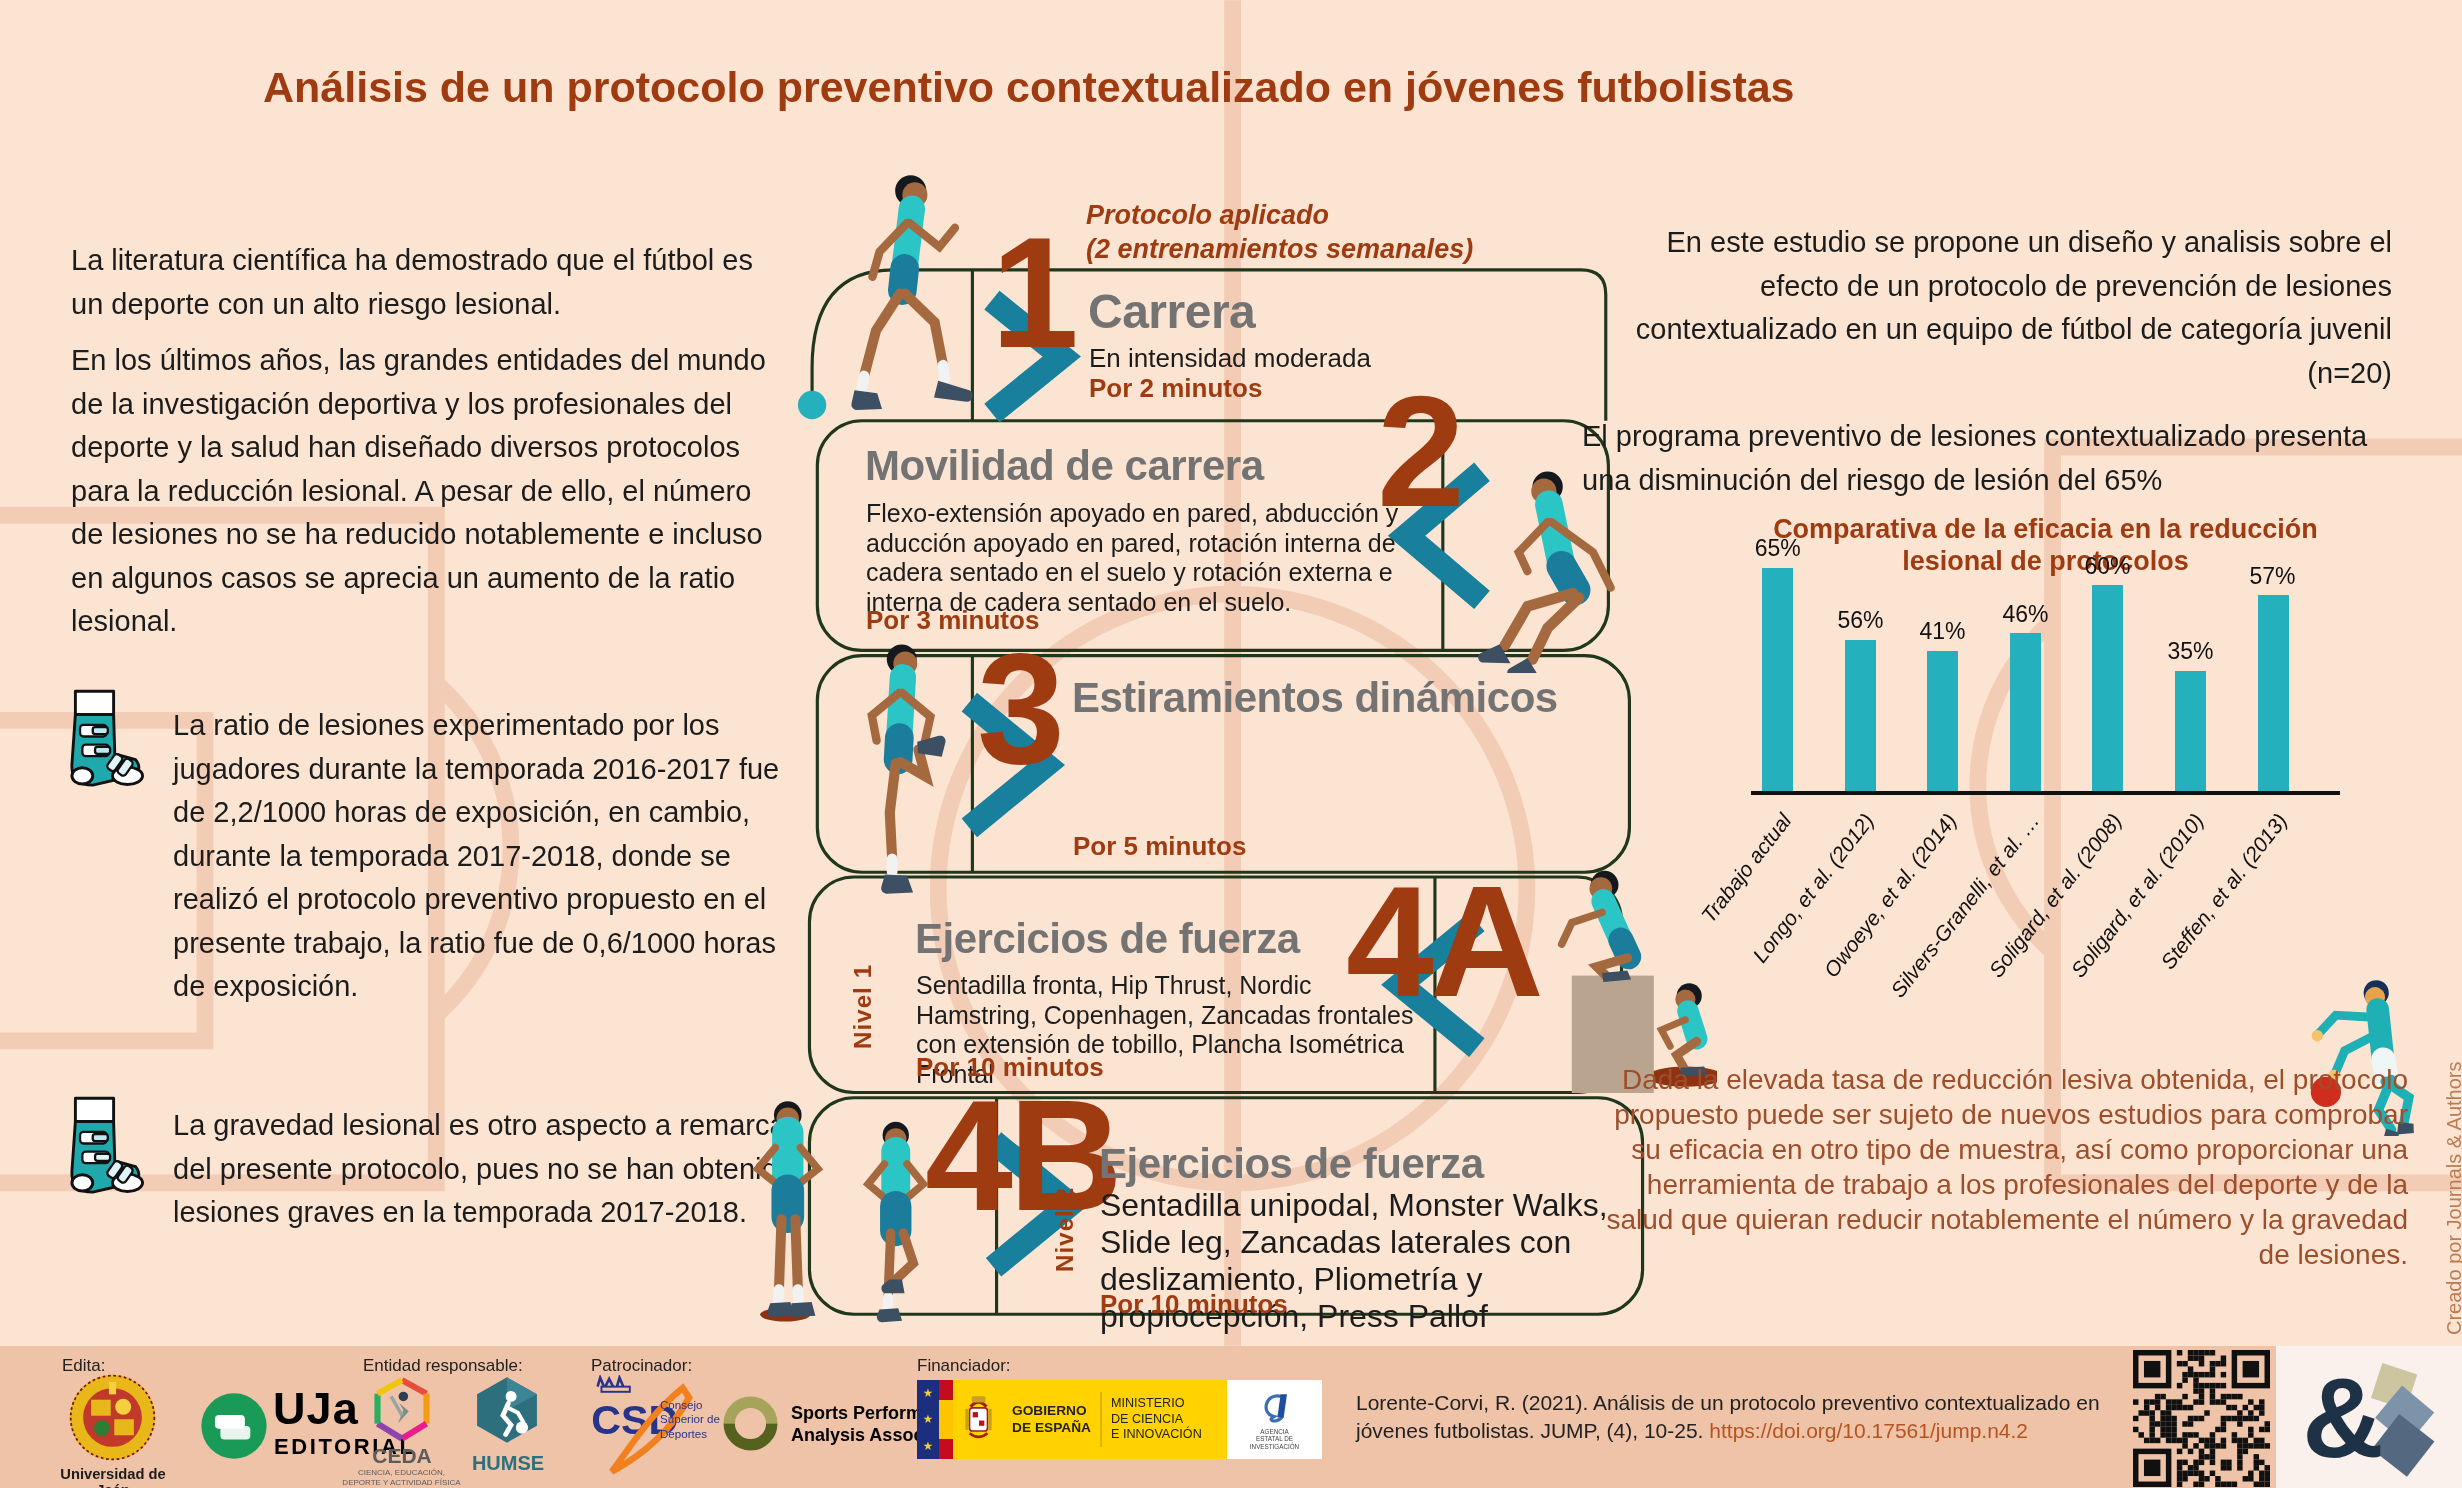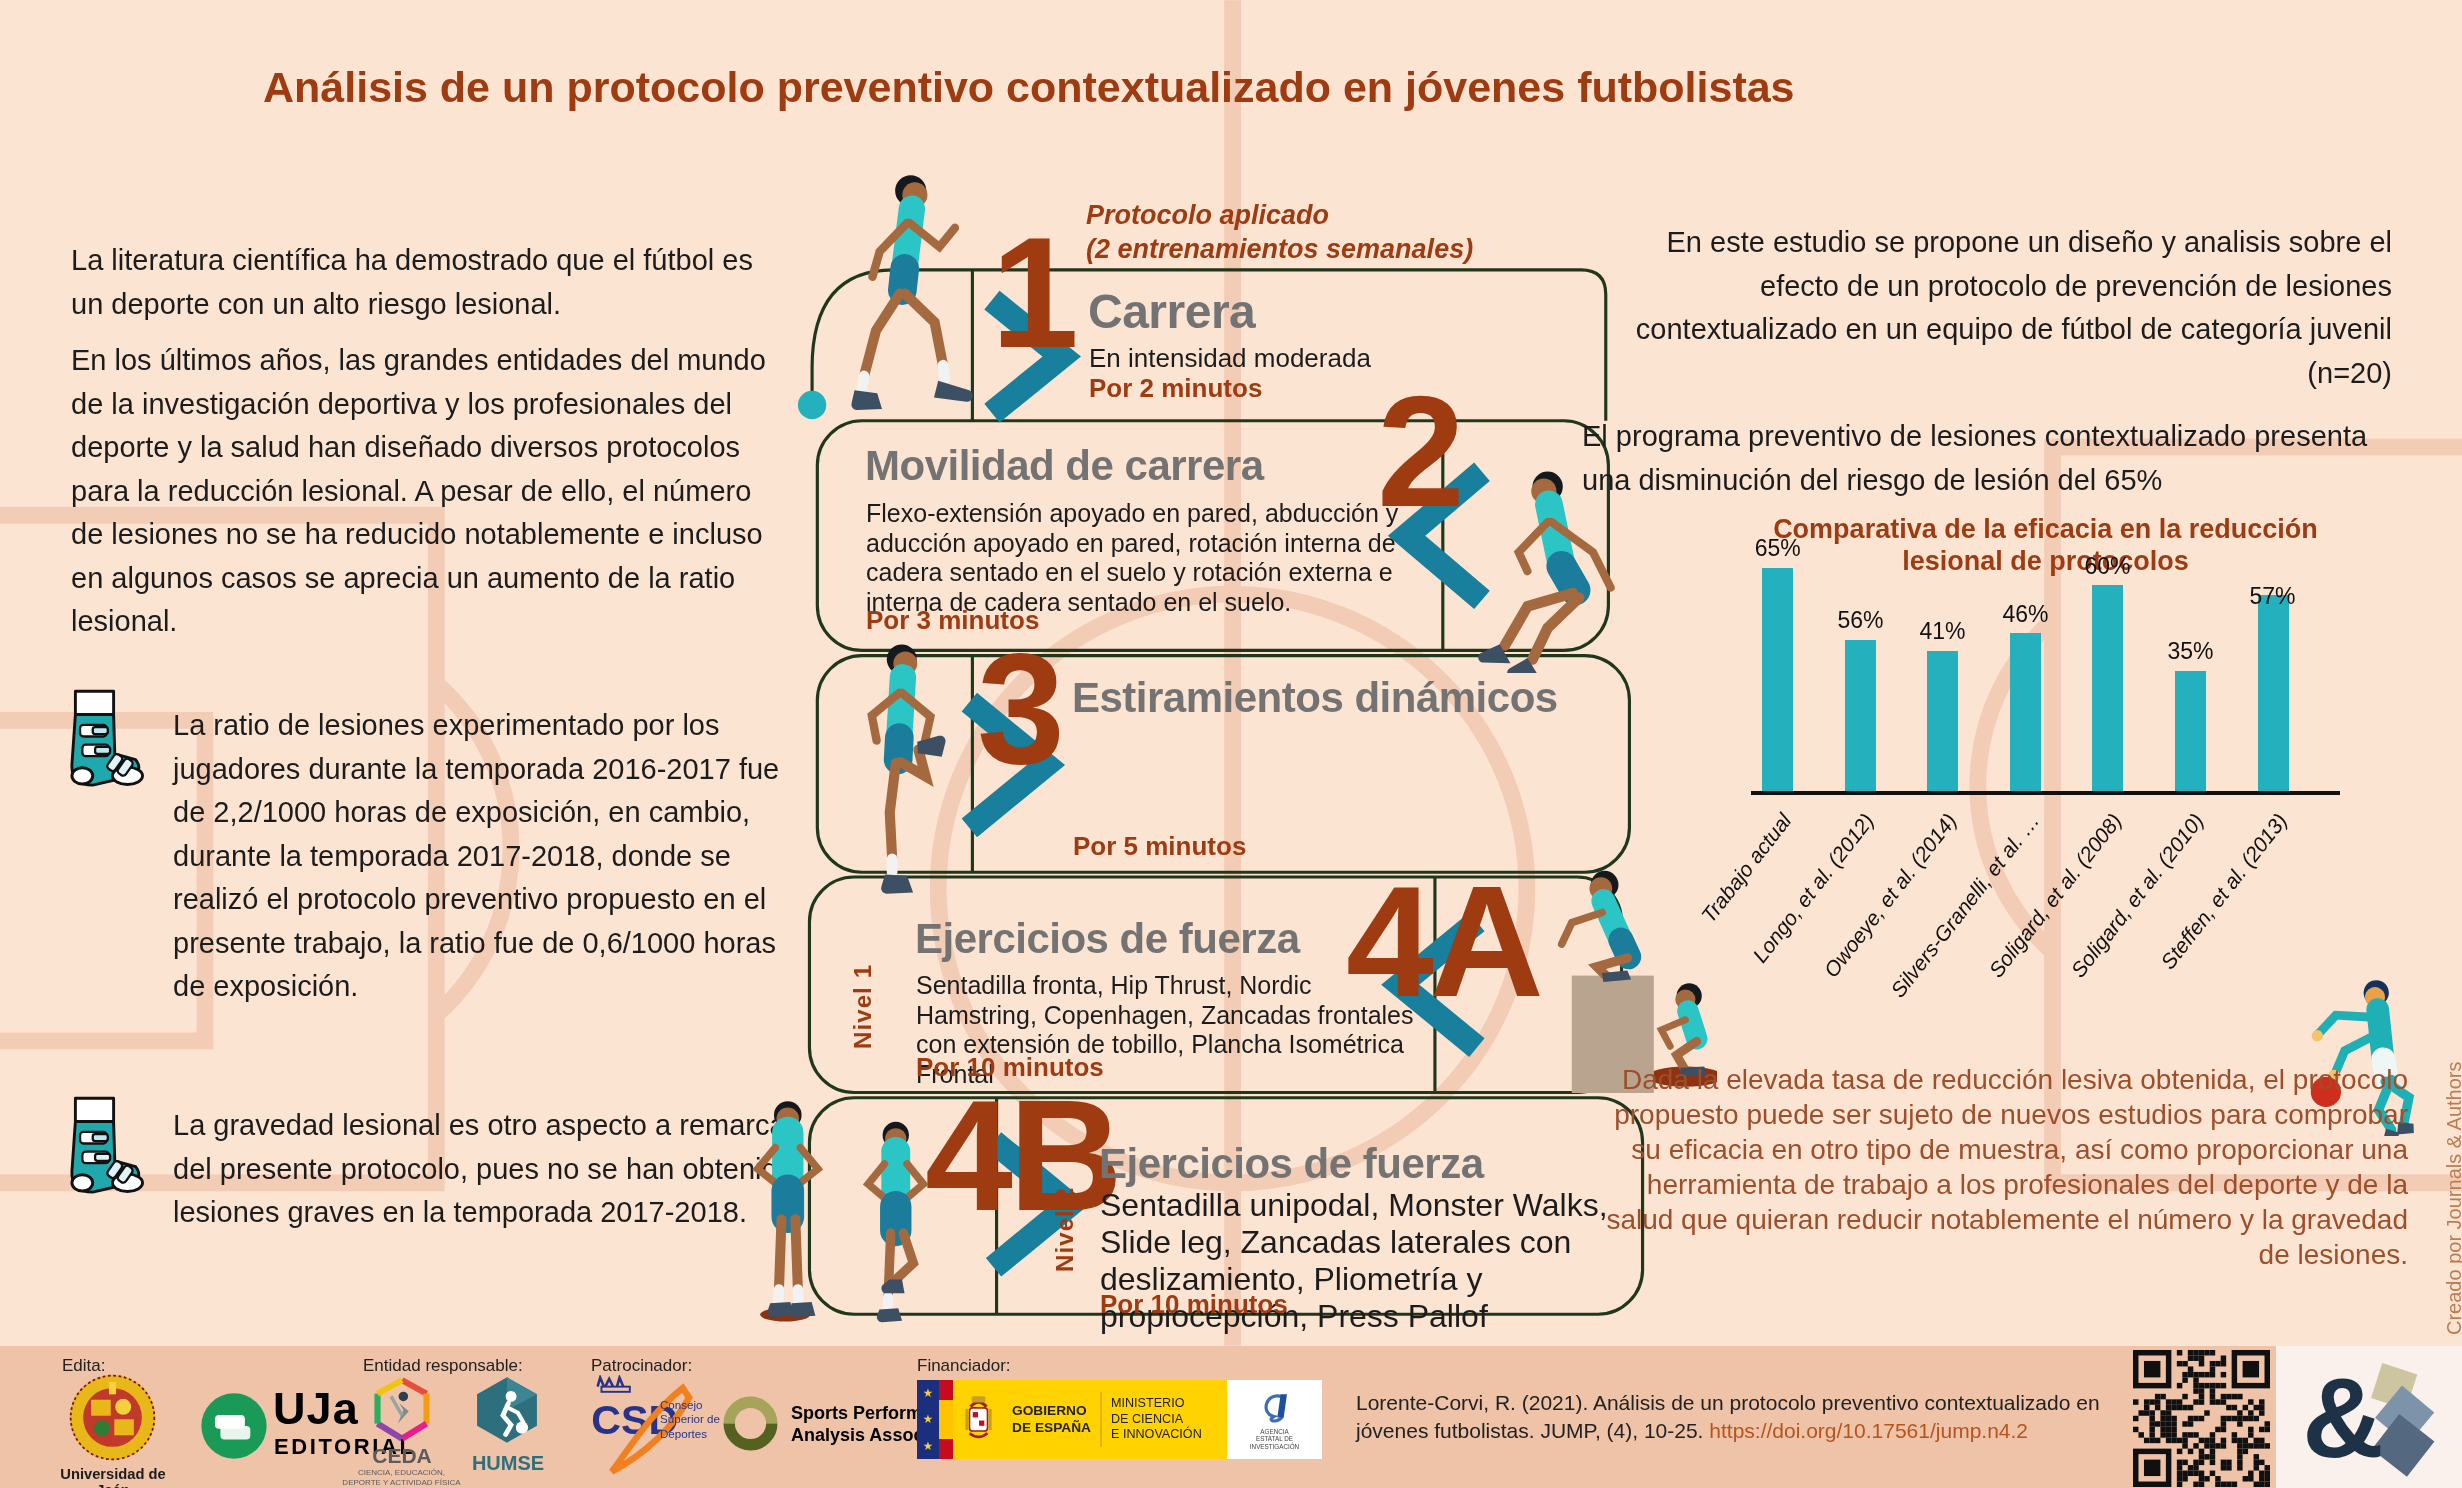--- a/index.html
+++ b/index.html
@@ -231,21 +231,21 @@
         <div class="abs value-label" style="left: 68px; top: 39px; width: 73px; text-align: center;">56%</div>
         <div class="abs" style="left: 171px; top: 83px; width: 30.5px; height: 141px; background: rgb(37, 176, 189);"></div>
         <div class="abs value-label" style="left: 150px; top: 50px; width: 73px; text-align: center;">41%</div>
         <div class="abs" style="left: 254px; top: 65px; width: 30.5px; height: 158px; background: rgb(37, 176, 189);"></div>
         <div class="abs value-label" style="left: 233px; top: 33px; width: 73px; text-align: center;">46%</div>
         <div class="abs" style="left: 336px; top: 17.3px; width: 30.5px; height: 206px; background: rgb(37, 176, 189);"></div>
         <div class="abs value-label" style="left: 315px; top: -15.2px; width: 73px; text-align: center;">60%</div>
         <div class="abs" style="left: 419px; top: 103px; width: 30.5px; height: 120px; background: rgb(37, 176, 189);"></div>
         <div class="abs value-label" style="left: 398px; top: 70px; width: 73px; text-align: center;">35%</div>
         <div class="abs" style="left: 502px; top: 27px; width: 30.5px; height: 196px; background: rgb(37, 176, 189);"></div>
-        <div class="abs value-label" style="left: 480px; top: -5.3px; width: 73px; text-align: center; margin-top: 20px;">57%</div>
+        <div class="abs value-label" style="left: 480px; top: -5.3px; width: 73px; text-align: center;">57%</div>
       </div>
     <div class="abs" style="left:-5.3px;top:223px;width:589px;height:3.7px;background:#111;"></div>
     <div id="chart-ticks" class="abs" style="left:0;top:234px;width:599px;height:184px;">
         <div class="abs" style="left: 21.6px; top: 7.4px; width: 0px; height: 0px;">
           <span class="tick-label" style="position: absolute; right: 0px; top: 0px; transform-origin: 100% 0px; transform: rotate(-52deg);">Trabajo actual</span>
         </div>
         <div class="abs" style="left: 104px; top: 7.4px; width: 0px; height: 0px;">
           <span class="tick-label" style="position: absolute; right: 0px; top: 0px; transform-origin: 100% 0px; transform: rotate(-52deg);">Longo, et al. (2012)</span>
         </div>
         <div class="abs" style="left: 187px; top: 7.4px; width: 0px; height: 0px;">

